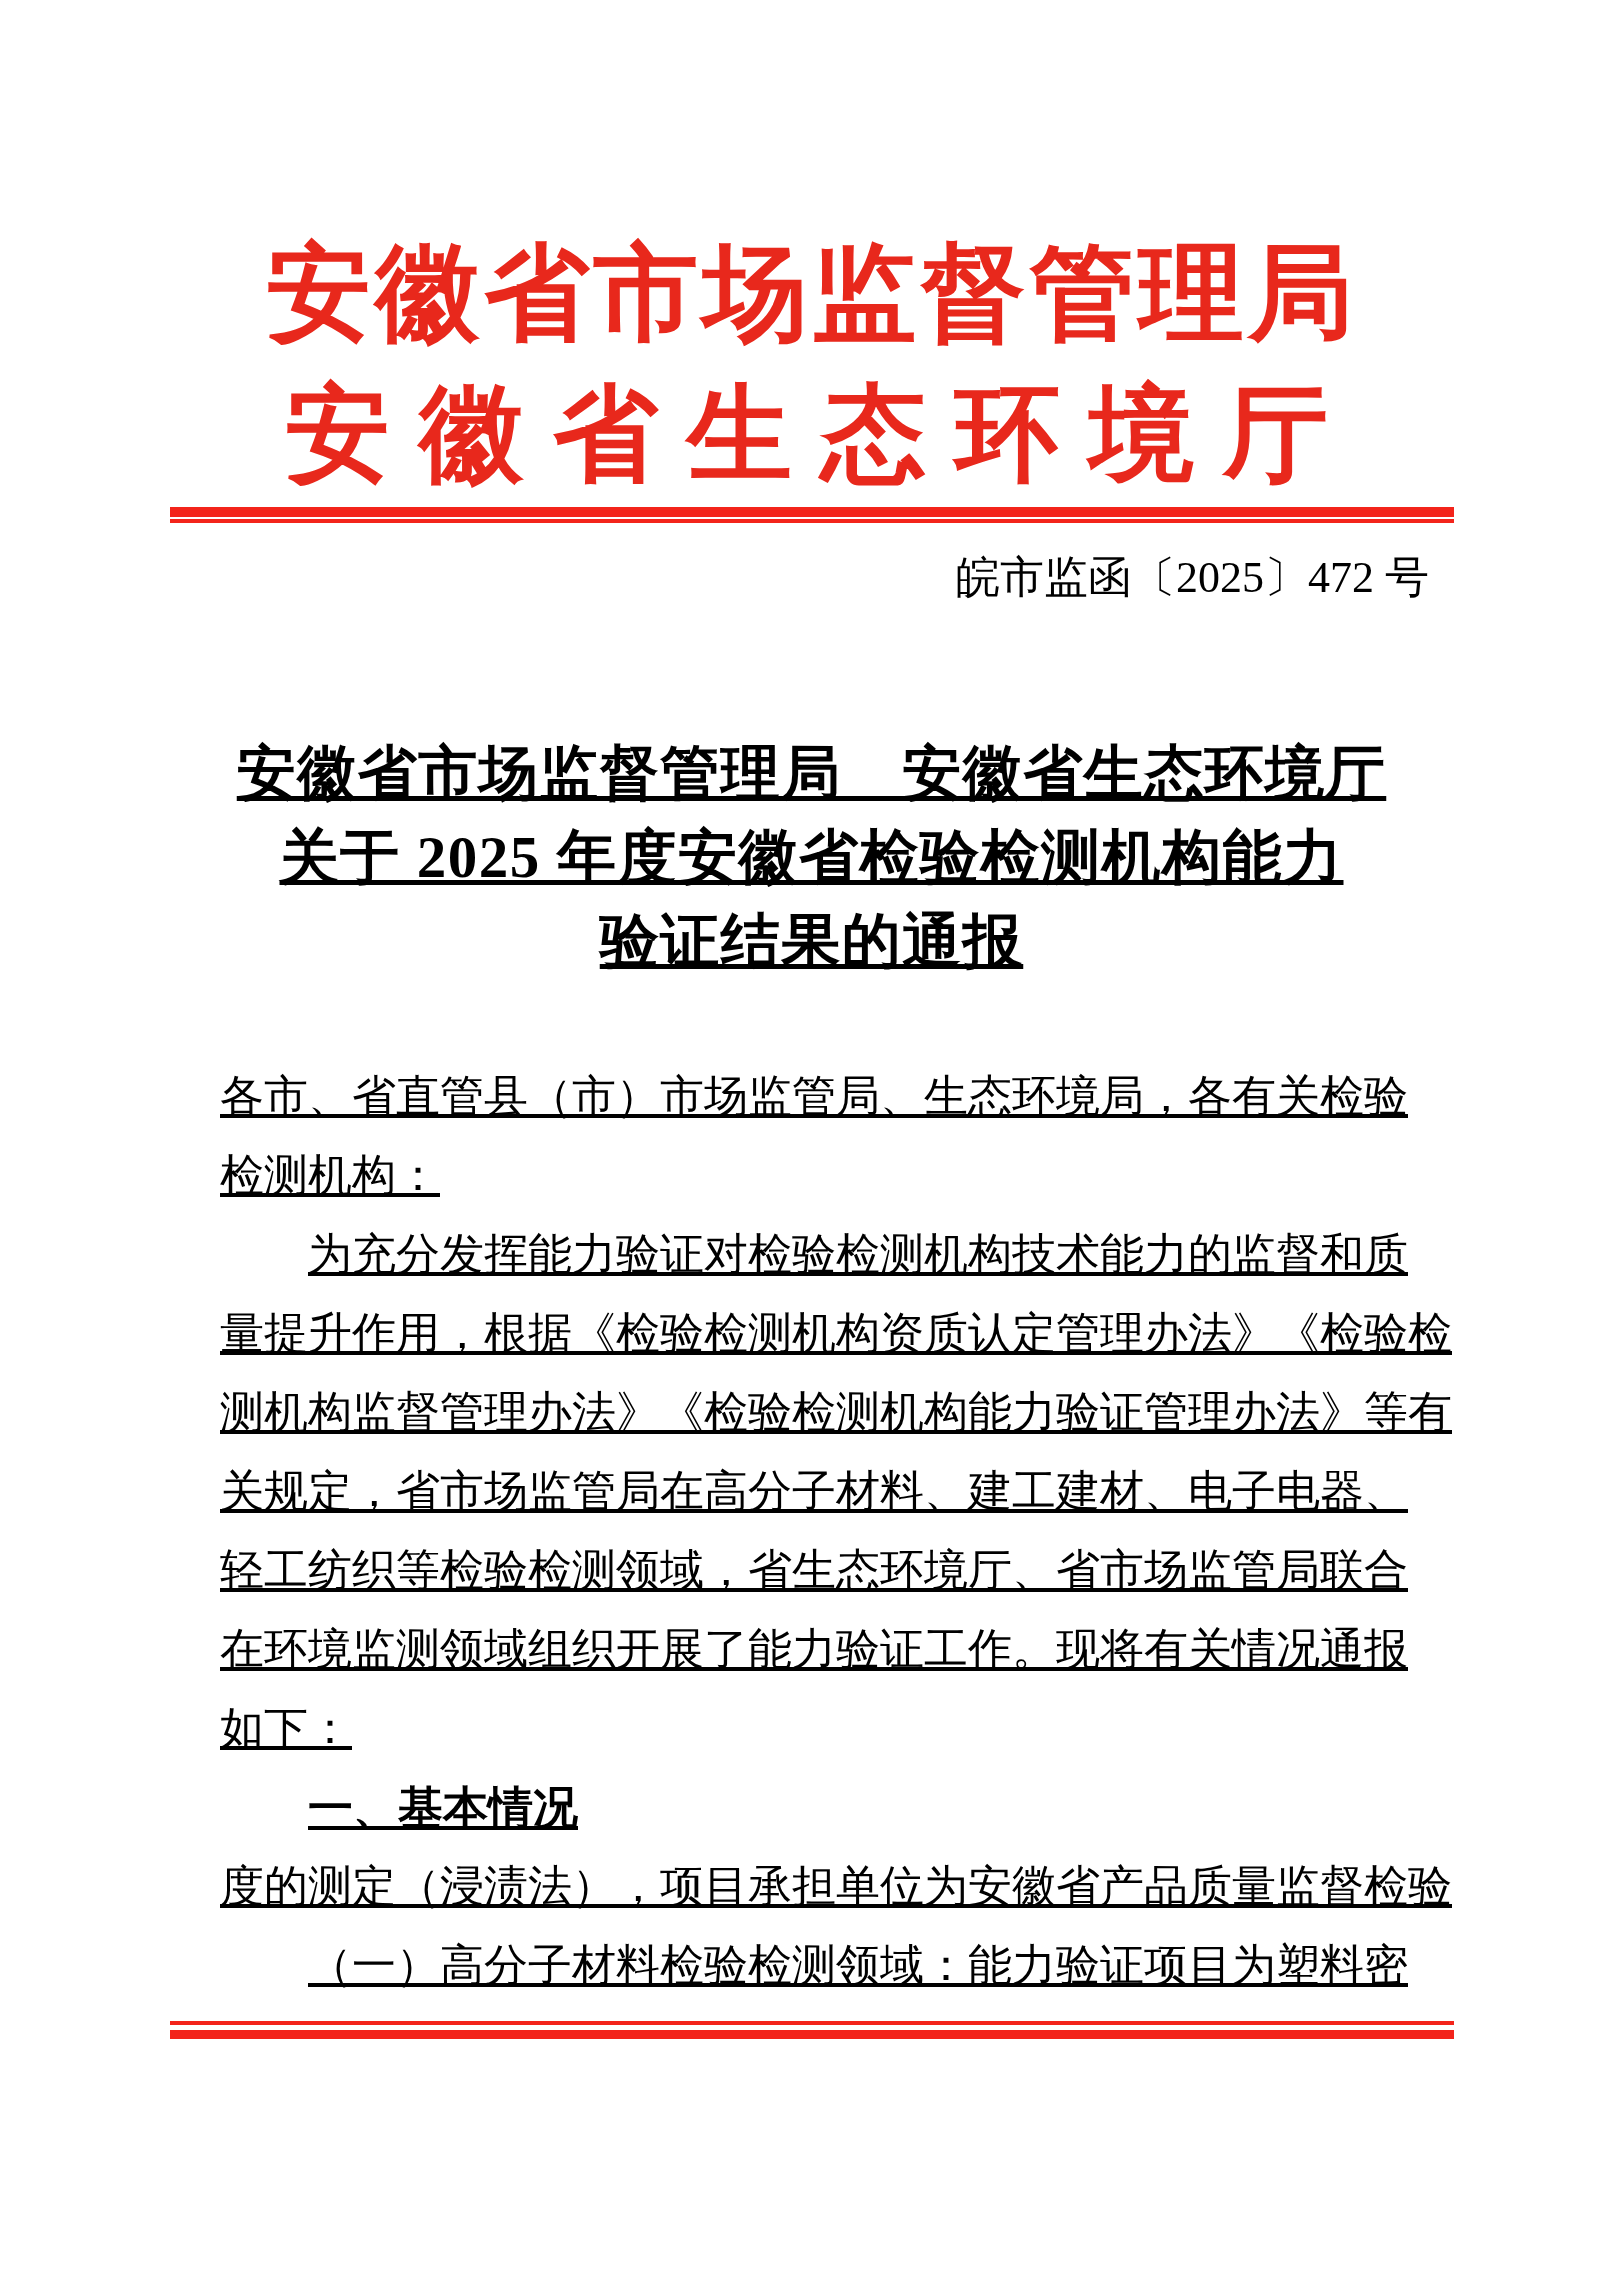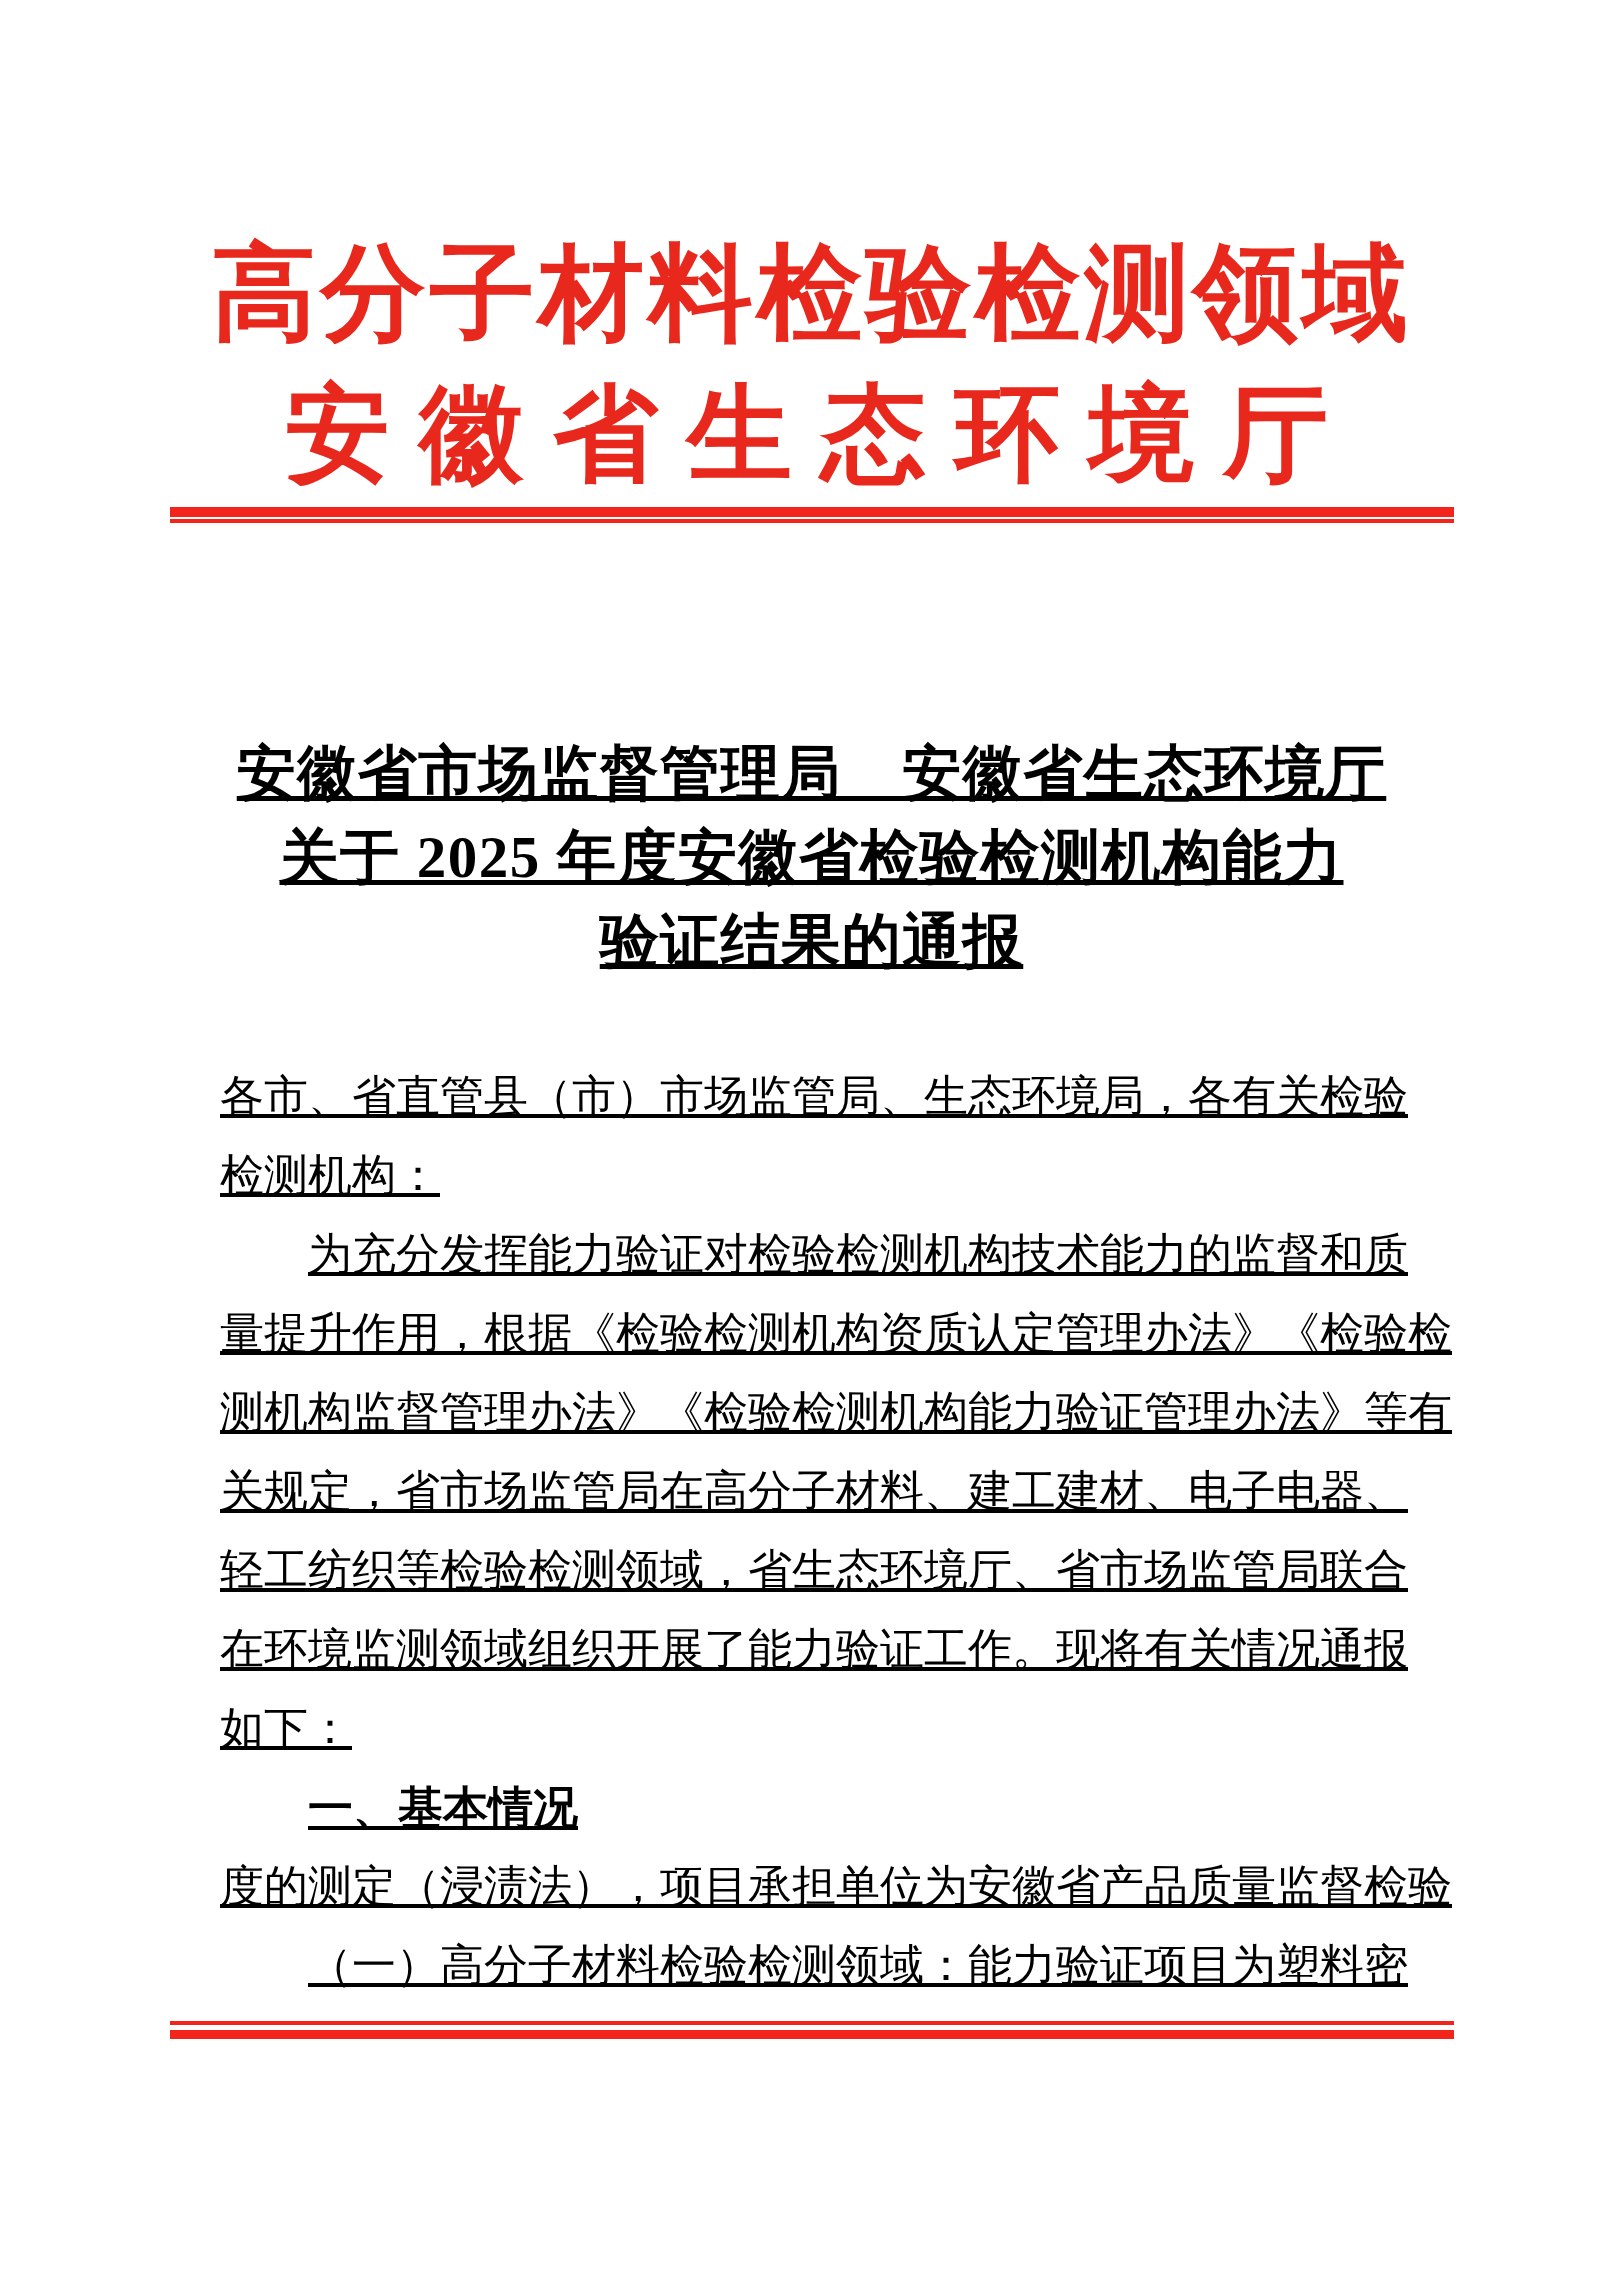--- a/index.html
+++ b/index.html
@@ -90,27 +90,28 @@
     font-size:45px;
     line-height:79px;
   }
 </style>
 </head>
 <body>
 
 <div class="page">
 
   <div class="letterhead">
-    <div class="l1">高分子材料检验检测领域</div>
+    <div class="l1">安徽省市场监督管理局</div>
     <div class="l2">安徽省生态环境厅</div>
   </div>
 
   <div class="rule rule-thick-top"></div>
   <div class="rule rule-thin-top"></div>
 
+  <div class="doc-number">皖市监函〔2025〕472 号</div>
 
   <div class="doc-title">
     <div>安徽省市场监督管理局　安徽省生态环境厅</div>
     <div>关于 2025 年度安徽省检验检测机构能力</div>
     <div>验证结果的通报</div>
   </div>
 
   <div class="doc-body">
     <div class="line">各市、省直管县（市）市场监管局、生态环境局，各有关检验</div>
     <div class="line">检测机构：</div>

